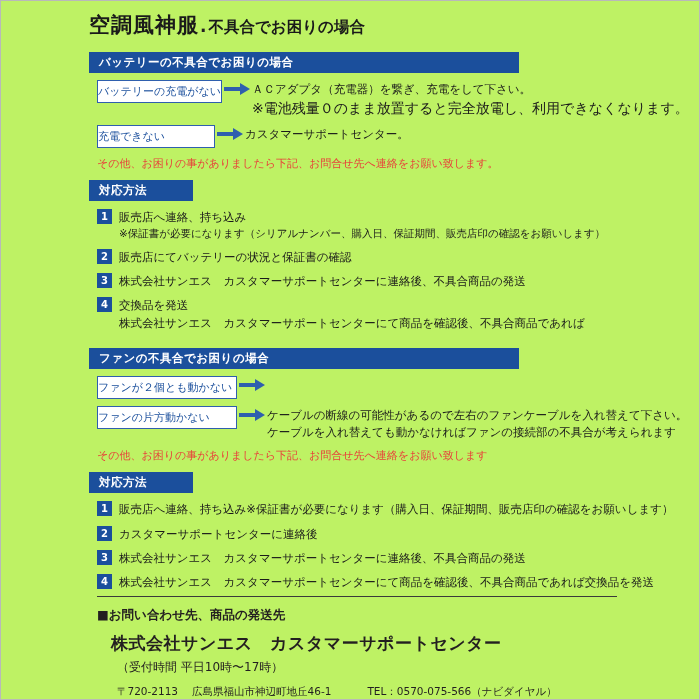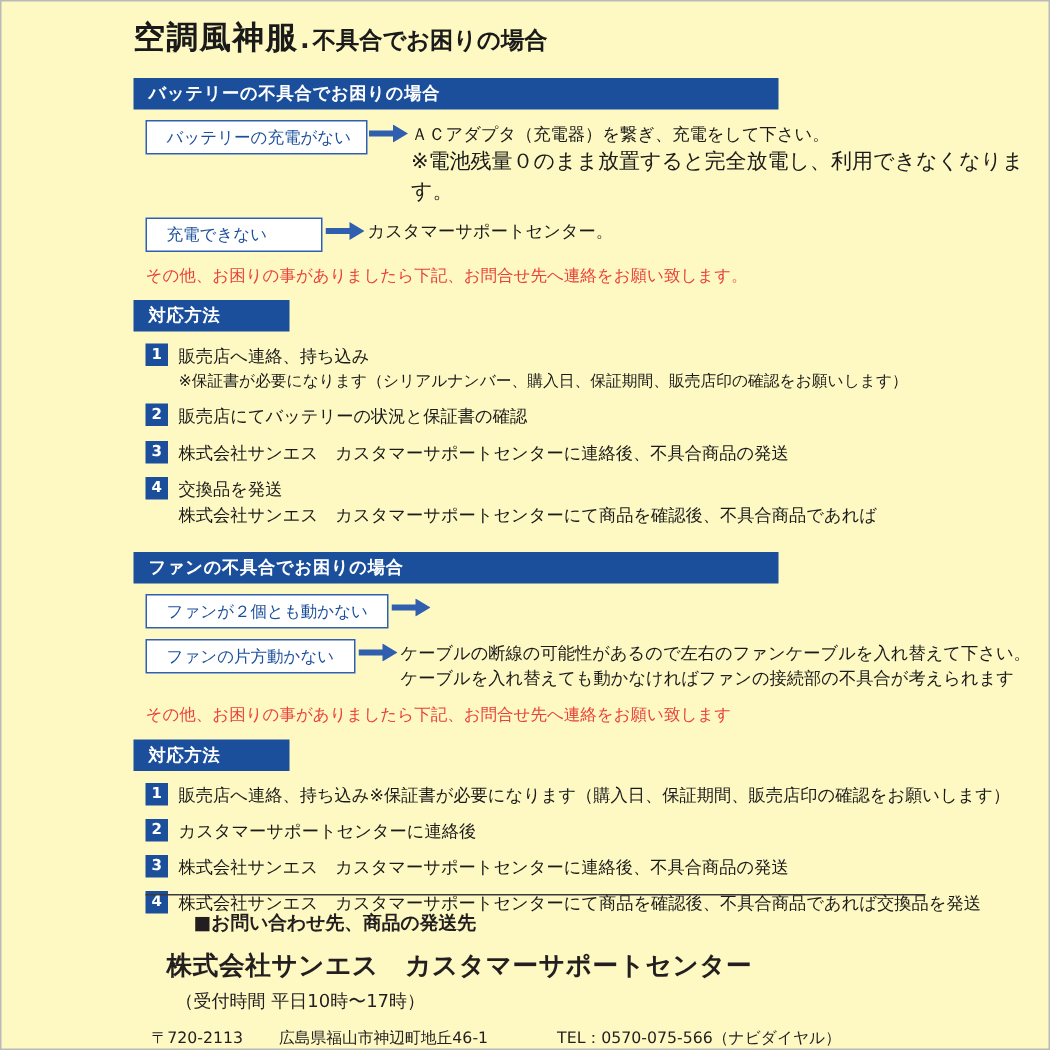--- a/index.html
+++ b/index.html
@@ -13,21 +13,21 @@
     font-family: "DejaVu Sans", "Liberation Sans", sans-serif;
     color: #231f20;
     overflow: hidden;
   }
   .page {
     position: relative;
     width: 700px;
     height: 700px;
     box-sizing: border-box;
     border: 1px solid #b9b9b9;
-    background: #fef9c3;
+    background: #bef264;
   }
   
   .title-row {
     display: flex;
     align-items: baseline;
     padding: 10px 0 4px 88px;
   }
   .title-main {
     font-size: 21px;
     font-weight: bold;
@@ -62,21 +62,21 @@
   
   .sym-row {
     display: flex;
     align-items: flex-start;
     margin: 7px 0 0 96px;
   }
   .sym-box {
     border: 1px solid #2f5fae;
     color: #1b4f9c;
     font-size: 11px;
-    padding: 3px 13px;
+    padding: 3px 0;
     min-width: 118px;
     box-sizing: border-box;
     text-align: left;
     background: #fff;
     white-space: nowrap;
   }
   .sym-box.wide {
     min-width: 140px;
   }
   .arrow {
@@ -140,37 +140,36 @@
   }
   .footer-rule {
     border-top: 1px solid #3a3a3a;
     width: 520px;
     margin-bottom: 10px;
   }
   .footer-head {
     font-size: 12.5px;
     font-weight: bold;
     margin-bottom: 8px;
-    margin-left: 32px;
   }
   .footer-company {
     font-size: 17px;
     font-weight: bold;
     letter-spacing: 0.5px;
     margin: 2px 0 4px 14px;
   }
   .footer-hours {
     font-size: 12px;
     margin: 0 0 9px 20px;
   }
   .footer-addr {
     font-size: 10.5px;
-    margin-left: 4px;
-    display: flex;
-    gap: 16px;
+    margin-left: 20px;
+    display: flex;
+    gap: 6px;
     align-items: baseline;
   }
   .footer-addr .zip { margin-right: 8px; }
   .footer-addr .tel { margin-left: 30px; }
   .gap-sm { height: 6px; }
 </style>
 </head>
 <body>
 
 <div class="page">

